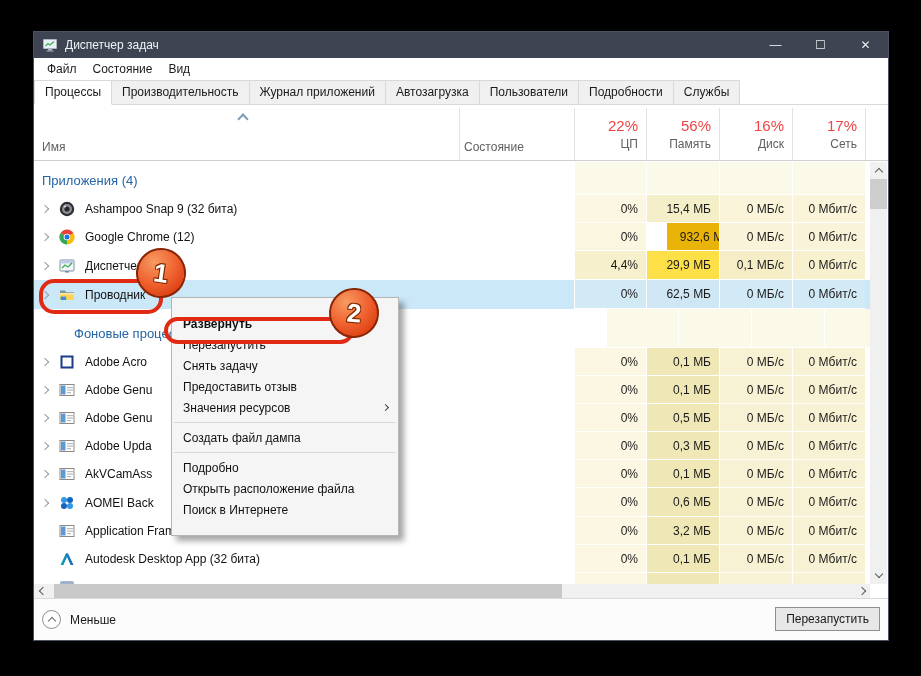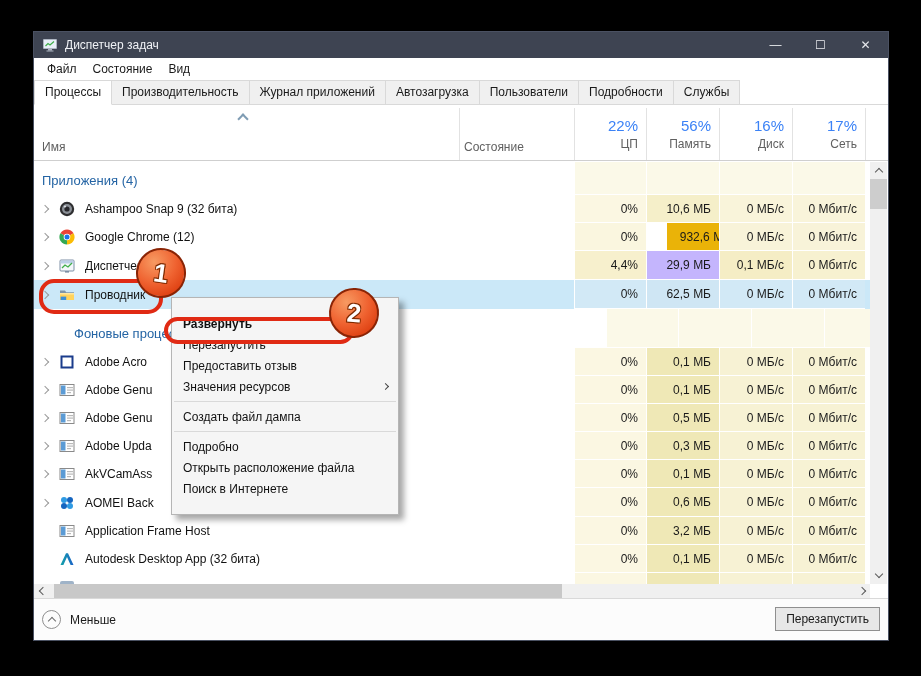--- a/index.html
+++ b/index.html
@@ -18,21 +18,21 @@
   .tabstrip{position:absolute;left:0;top:48px;right:0;height:25px;display:flex;align-items:flex-end;border-bottom:1px solid #d9d9d9;background:#fff;}
   .tab{font-size:12px;color:#1a1a1a;padding:4px 10px 5px 10px;background:#f0f0f0;border:1px solid #d9d9d9;border-bottom:none;margin-right:-1px;height:24px;white-space:nowrap;}
   .tab.sel{background:#fff;height:25px;margin-bottom:-1px;border-bottom:1px solid #fff;}
   
   .colhead{position:absolute;left:0;top:73px;right:0;height:56px;background:#fff;border-bottom:1px solid #cfcfcf;}
   .vsep{position:absolute;top:3px;bottom:0;width:1px;background:#e2e2e2;}
   .namehdr{position:absolute;left:8px;bottom:6px;font-size:12px;color:#606060;}
   .statushdr{position:absolute;left:430px;bottom:6px;font-size:12px;color:#606060;}
   .sortchev{position:absolute;left:205px;top:10px;width:8px;height:8px;border-top:2px solid #7f9cb4;border-left:2px solid #7f9cb4;transform:rotate(45deg);}
   .heathdr{position:absolute;top:0;height:56px;text-align:right;padding-right:8px;}
-  .heathdr .pct{font-size:15px;color:#3b82f6;margin-top:12px;}
+  .heathdr .pct{font-size:15px;color:#ef4444;margin-top:12px;}
   .heathdr .lbl{font-size:12px;color:#606060;margin-top:3px;}
   
   .rowsview{position:absolute;left:0;top:130px;width:838px;height:422px;overflow:hidden;background:#fff;}
   .prow{position:relative;width:100%;}
   .prow .rowbg{position:absolute;inset:0;}
   .namearea{position:absolute;left:0;top:0;bottom:0;width:540px;display:flex;align-items:center;}
   .rchev{width:6px;height:6px;border-top:1.6px solid #9a9a9a;border-right:1.6px solid #9a9a9a;transform:rotate(45deg);margin-left:8px;flex:0 0 6px;}
   .rchev.off{visibility:hidden;}
   .ricon{margin-left:11px;width:16px;height:16px;flex:0 0 16px;}
   .rname{margin-left:10px;font-size:12px;color:#111;white-space:nowrap;}
@@ -157,21 +157,21 @@
             <span class="rchev"></span>
             <span class="ricon"><svg width="16" height="16" viewBox="0 0 16 16">
                 <circle cx="8" cy="8" r="7.2" fill="#2e2e30"></circle>
                 <circle cx="8" cy="8" r="5" fill="#8a8f96"></circle>
                 <circle cx="8" cy="8" r="2.6" fill="#26262a"></circle>
                 <circle cx="6" cy="5.5" r="1.1" fill="#d9dde2"></circle>
               </svg></span>
             <span class="rname">Ashampoo Snap 9 (32 бита)</span>
           </div>
           <div class="hcell c1" style="background: rgb(251, 247, 226);">0%</div>
-          <div class="hcell c2" style="background: rgb(245, 239, 201);">10,6 МБ</div>
+          <div class="hcell c2" style="background: rgb(245, 239, 201);">15,4 МБ</div>
           <div class="hcell c3" style="background: rgb(249, 244, 218);">0 МБ/с</div>
           <div class="hcell c4" style="background: rgb(249, 244, 218);">0 Мбит/с</div>
         </div>
         <div class="prow" style="height: 28px;">
           <div class="namearea">
             <span class="rchev"></span>
             <span class="ricon"><svg width="16" height="16" viewBox="0 0 16 16">
                 <circle cx="8" cy="8" r="7.6" fill="#fff"></circle>
                 <path d="M8 8 L1.42 4.2 A7.6 7.6 0 0 1 14.58 4.2 Z" fill="#ea4335"></path>
                 <path d="M8 8 L14.58 4.2 A7.6 7.6 0 0 1 8 15.6 Z" fill="#fbbc05"></path>
@@ -191,21 +191,21 @@
             <span class="rchev"></span>
             <span class="ricon"><svg width="16" height="16" viewBox="0 0 16 16">
                 <rect x="1" y="2" width="14" height="11" rx="1" fill="#f4f7fb" stroke="#7d8fa5"></rect>
                 <rect x="1.5" y="2.5" width="13" height="3" fill="#bdd0e8"></rect>
                 <path d="M3 10 L6 7 L9 9 L13 5" stroke="#3fae49" fill="none" stroke-width="1.3"></path>
                 <rect x="6" y="13" width="4" height="1.6" fill="#7d8fa5"></rect>
               </svg></span>
             <span class="rname">Диспетчер задач</span>
           </div>
           <div class="hcell c1" style="background: rgb(247, 240, 205);">4,4%</div>
-          <div class="hcell c2" style="background: #c4b5fd;">29,9 МБ</div>
+          <div class="hcell c2" style="background: #fde047;">29,9 МБ</div>
           <div class="hcell c3" style="background: rgb(245, 237, 197);">0,1 МБ/с</div>
           <div class="hcell c4" style="background: rgb(247, 241, 208);">0 Мбит/с</div>
         </div>
         <div class="prow" style="height: 29px;">
           <div class="rowbg" style="background: rgb(203, 232, 248);"></div>
           <div class="namearea">
             <span class="rchev"></span>
             <span class="ricon"><svg width="16" height="16" viewBox="0 0 16 16">
                 <path d="M1 3.5 L6 3.5 L7.2 5.2 L15 5.2 L15 13 L1 13 Z" fill="#7e95a8"></path>
                 <rect x="1" y="6" width="14" height="7" fill="#ffd35c"></rect>
@@ -400,20 +400,21 @@
             <span class="chev up"></span>
           </span>
         <span class="lesslabel">Меньше</span>
       </div>
       <div class="restartbtn">Перезапустить</div>
     </div>
 
     <div class="ctxmenu" id="ctxmenu">
         <div class="ctxitem bold">Развернуть</div>
         <div class="ctxitem">Перезапустить</div>
+        <div class="ctxitem">Снять задачу</div>
         <div class="ctxitem">Предоставить отзыв</div>
         <div class="ctxitem">Значения ресурсов<span class="subarrow"></span></div>
         <div class="ctxsep"></div>
         <div class="ctxitem">Создать файл дампа</div>
         <div class="ctxsep"></div>
         <div class="ctxitem">Подробно</div>
         <div class="ctxitem">Открыть расположение файла</div>
         <div class="ctxitem">Поиск в Интернете</div>
       </div>
 

